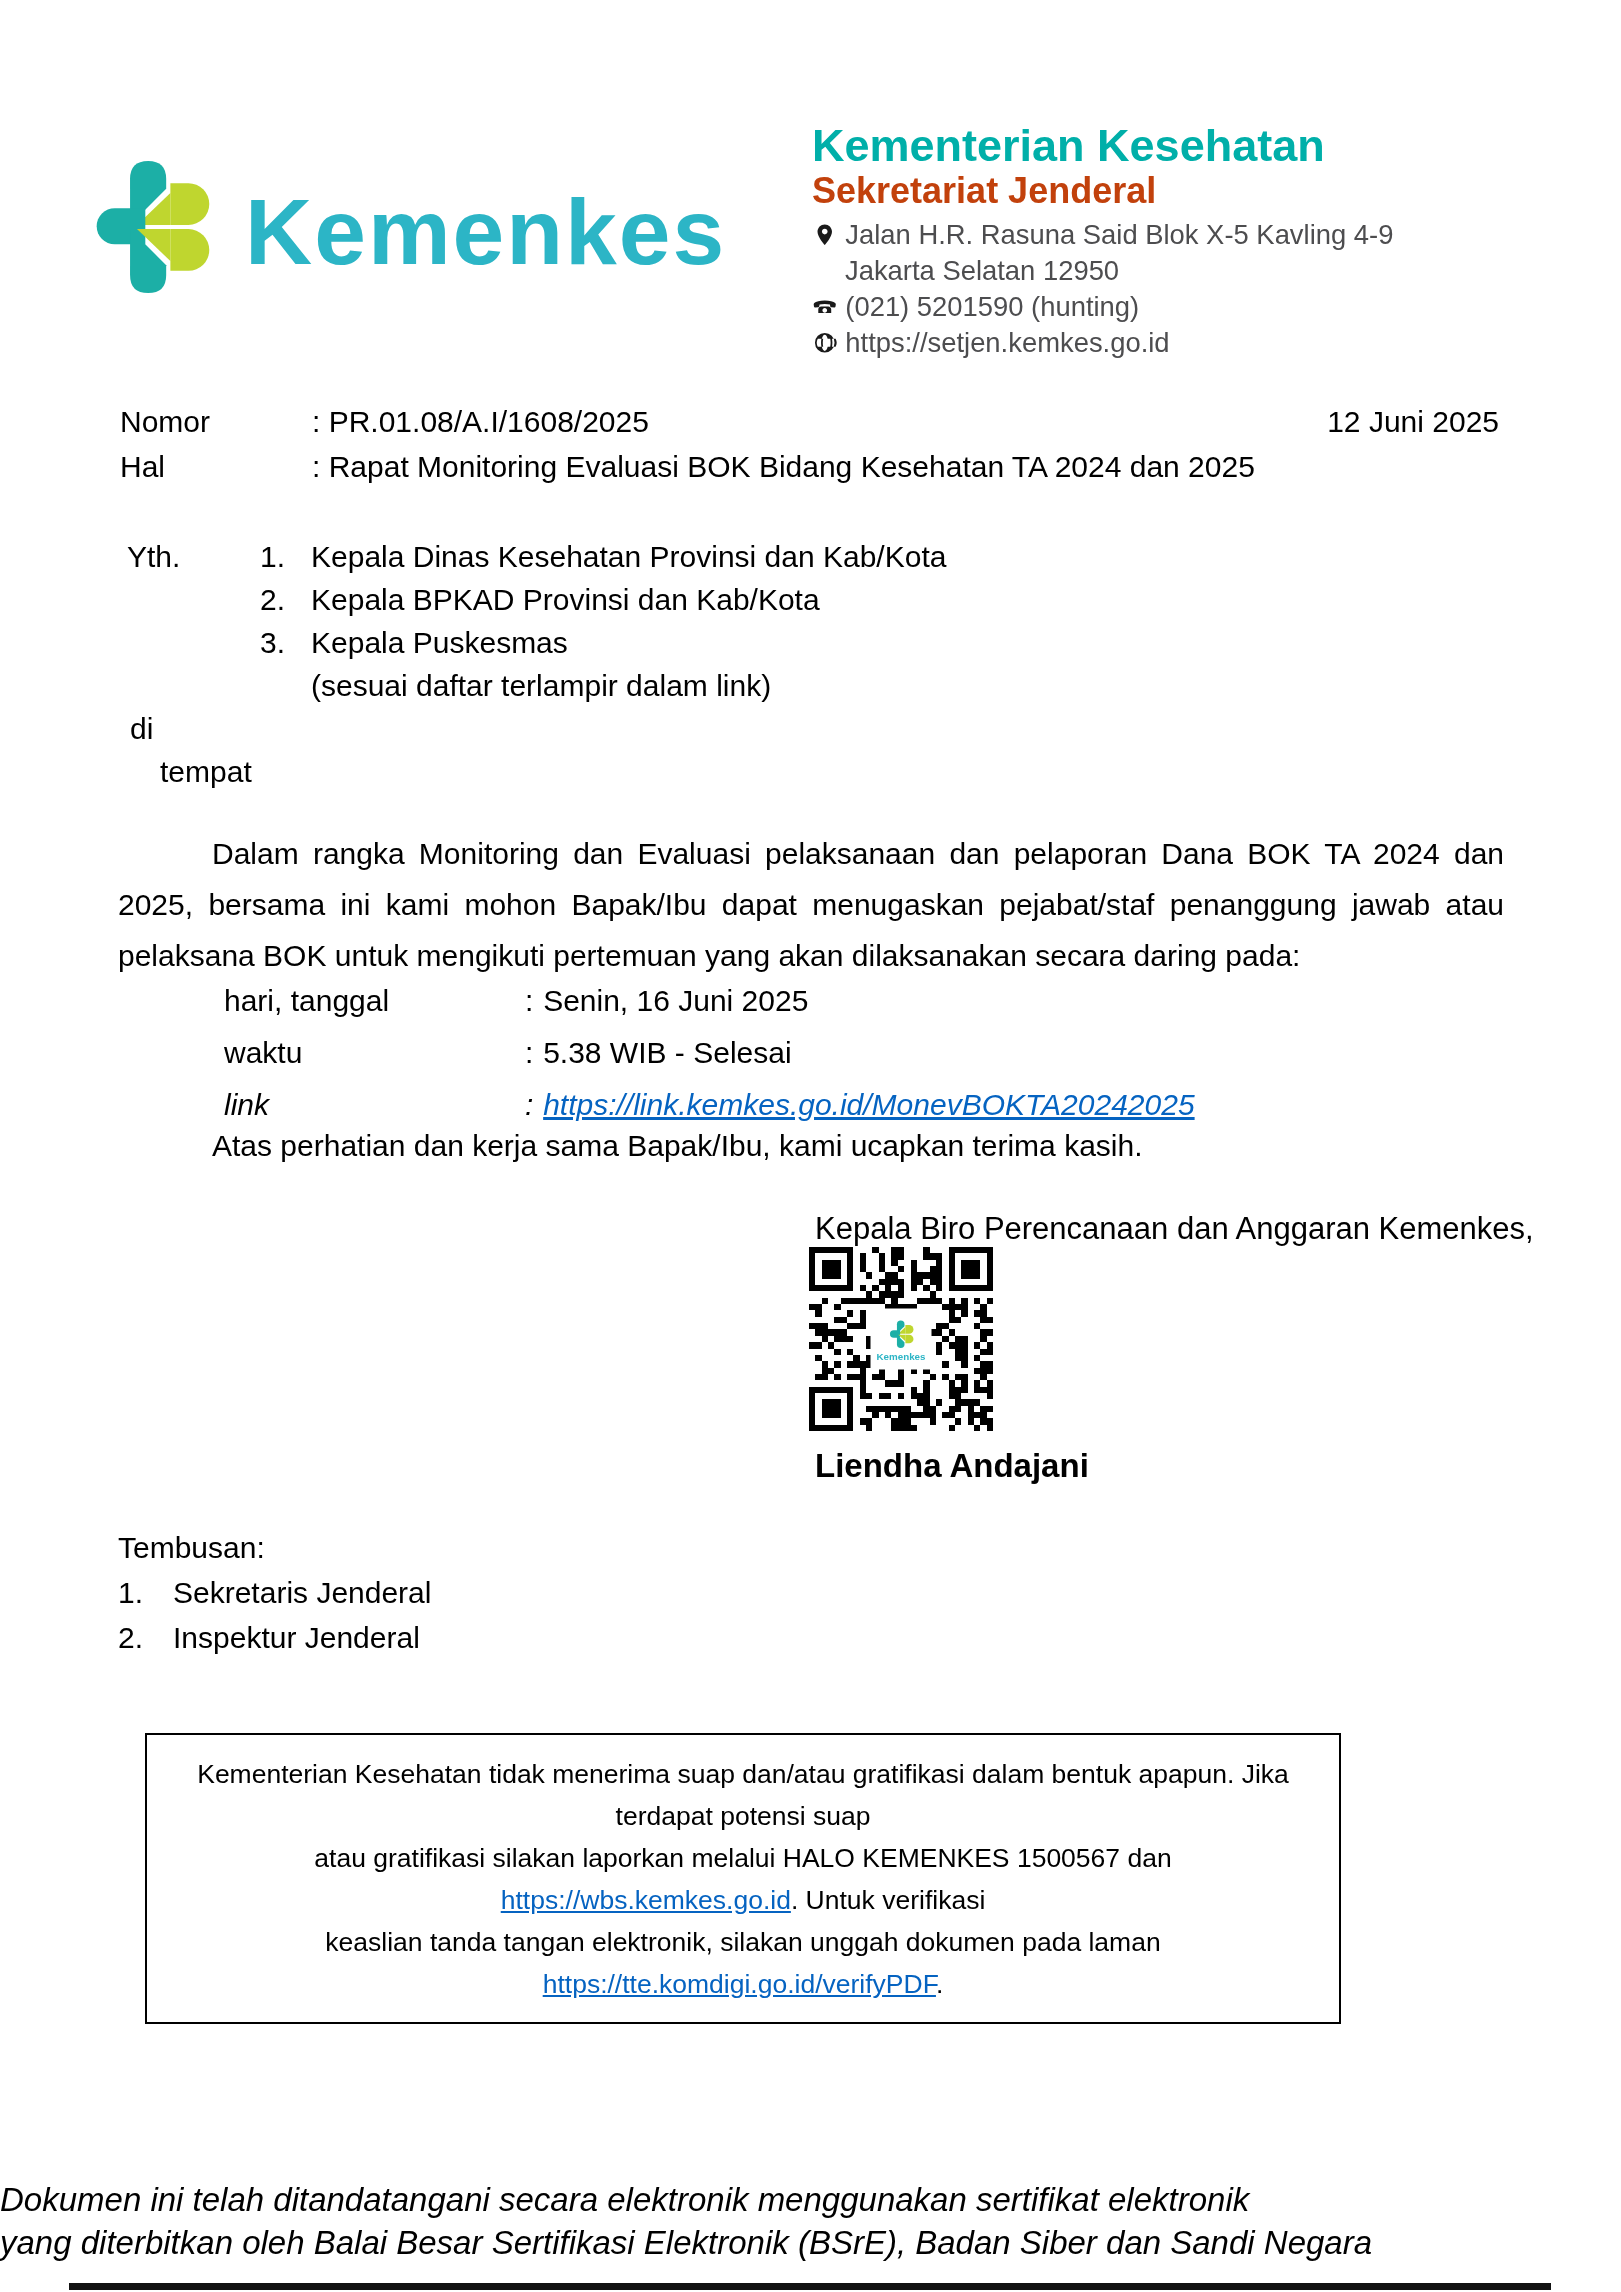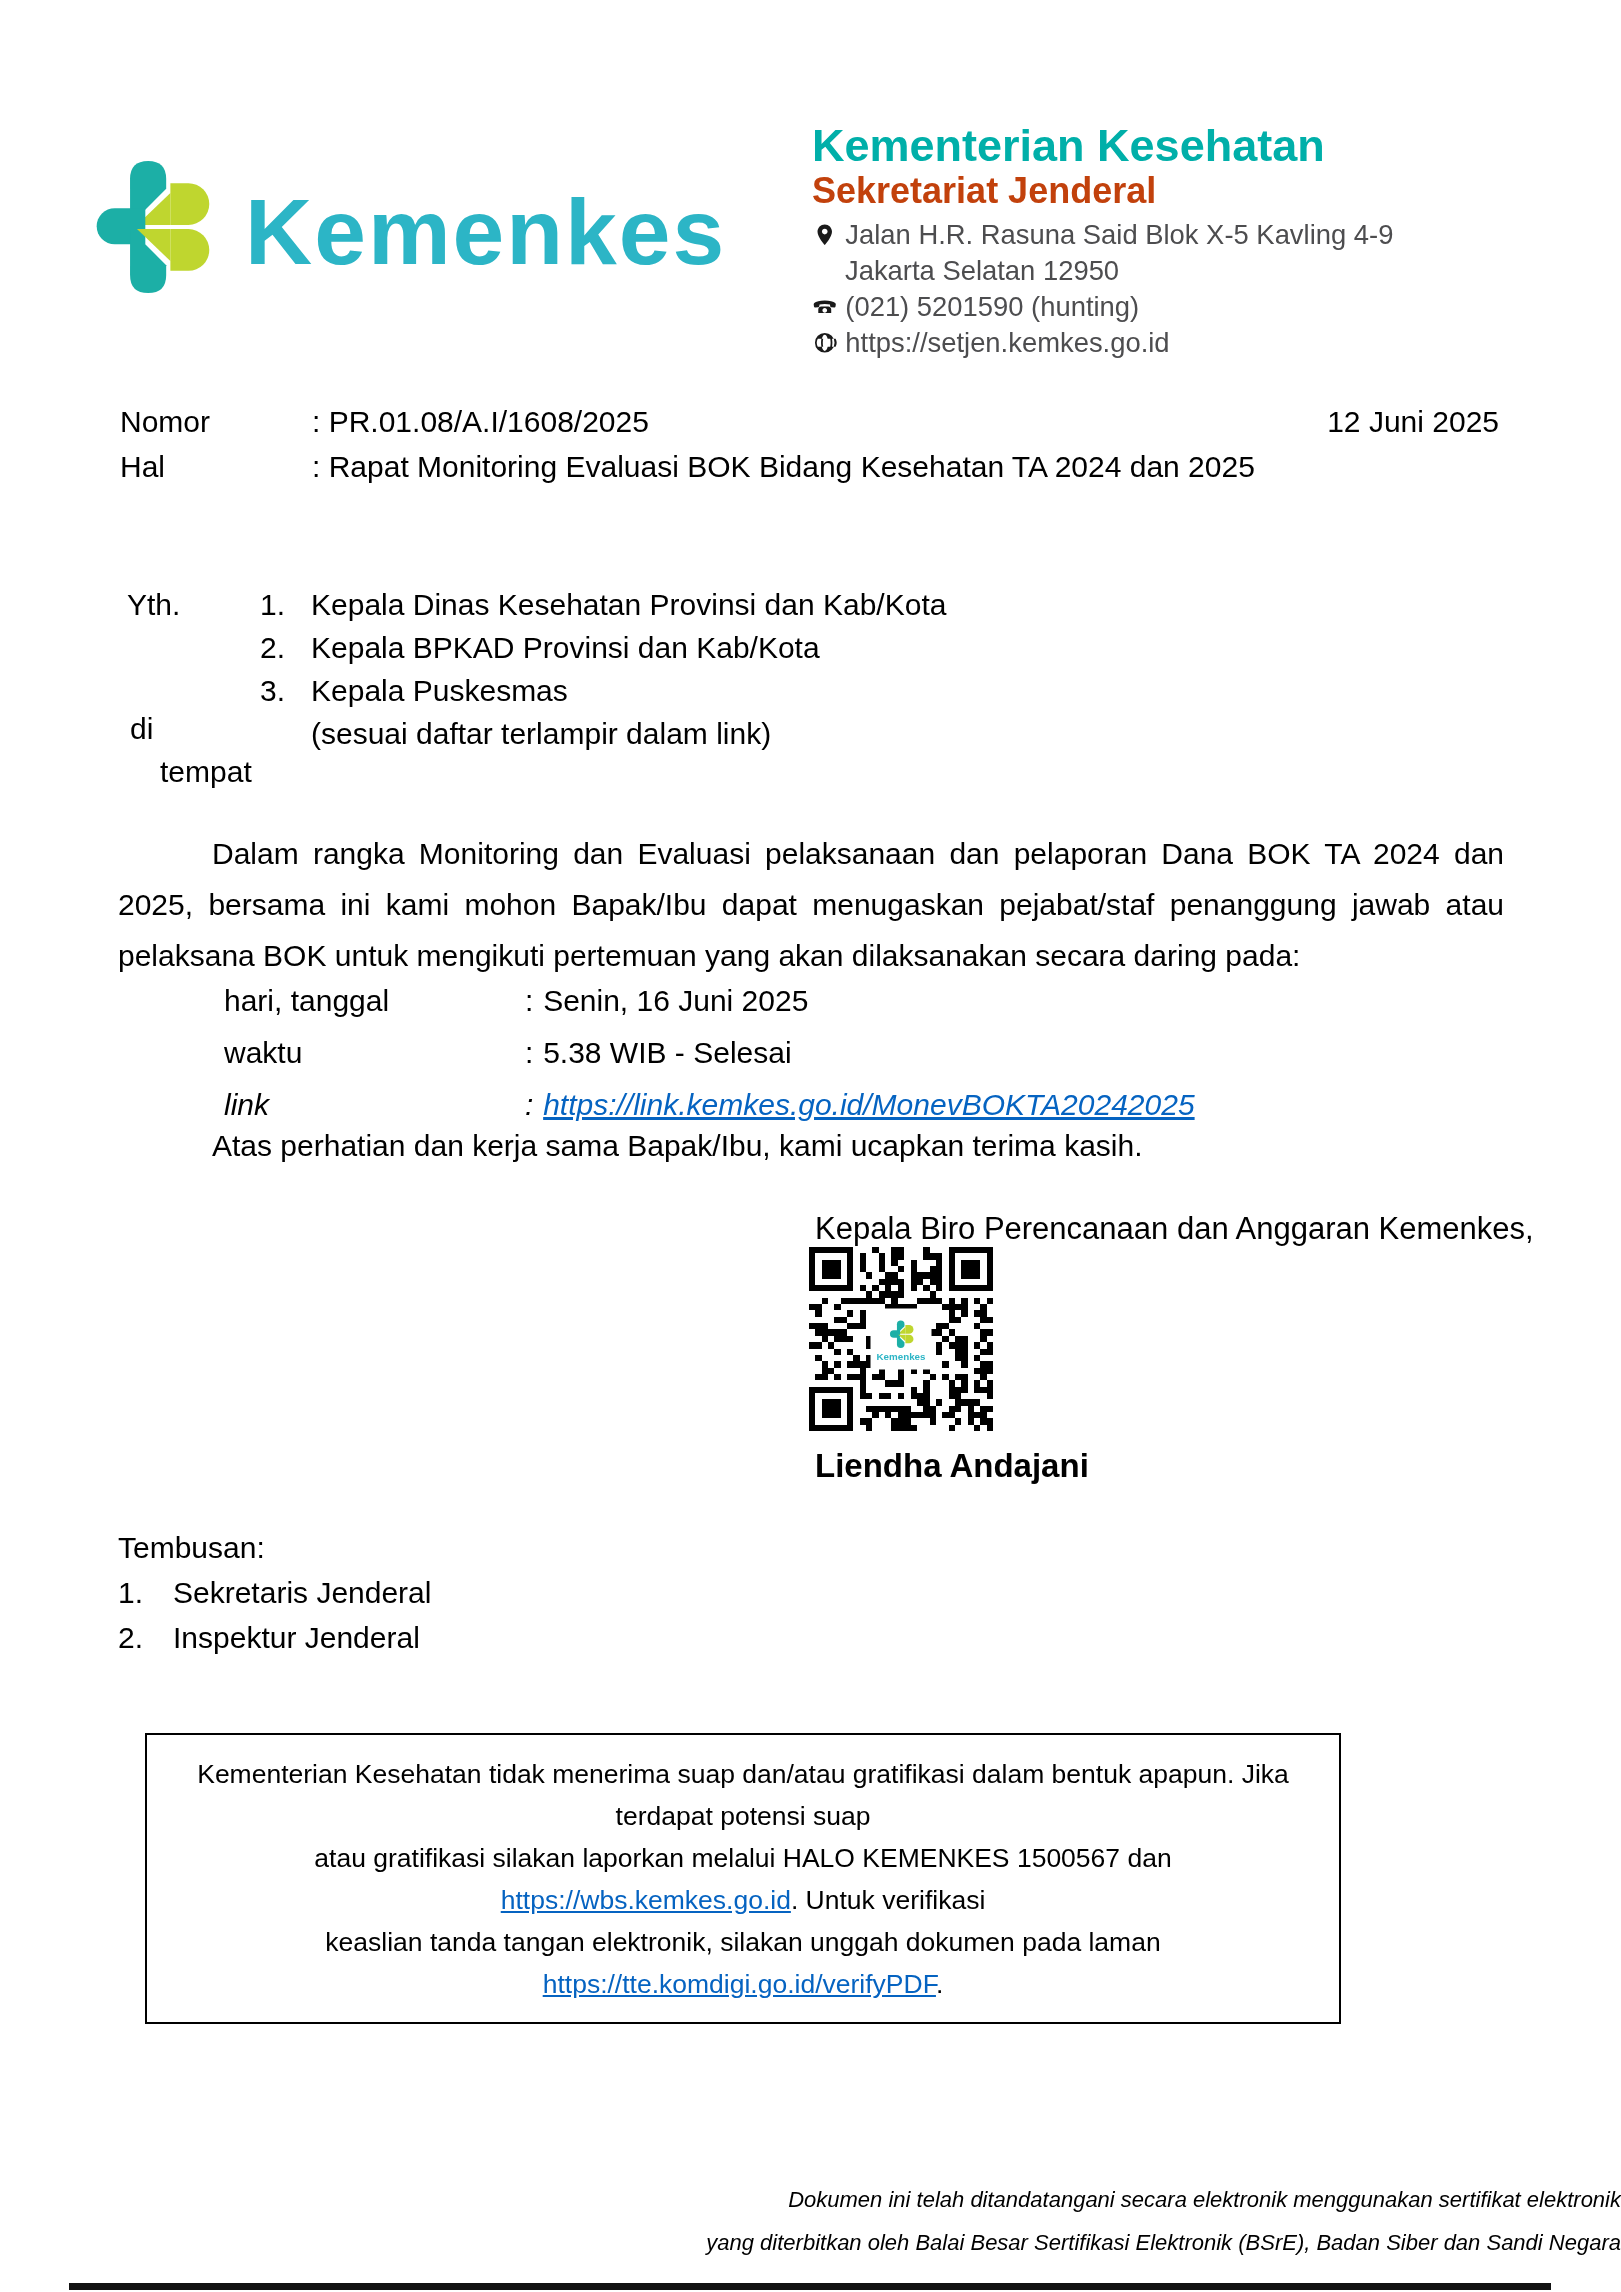--- a/index.html
+++ b/index.html
@@ -26,21 +26,21 @@
   .contact-icon svg { width:23.5px; height:25.5px; fill:#1a1a1a; }
   .addr2 { padding-left:33px; }
 
   
   .meta-row { position:absolute; left:120px; display:flex; font-size:30px; }
   .meta-label { width:192px; flex:0 0 192px; }
   .letter-date { position:absolute; right:122px; top:405px; font-size:30px; }
 
   
   .yth-block { position:absolute; left:127px; top:535px; font-size:30px; line-height:43px; }
-  .yth-grid { display:grid; grid-template-columns:133px 51px auto;margin-top:48px; }
+  .yth-grid { display:grid; grid-template-columns:133px 51px auto; }
   .yth-note { grid-column:3; }
   .di-label { position:absolute; left:130px; top:712px; font-size:30px; }
   .tempat-label { position:absolute; left:160px; top:755px; font-size:30px; }
 
   
   .body-par {
     position:absolute; left:118px; top:828px; width:1386px;
     font-size:30px; line-height:51px; text-align:justify; text-indent:94px;
   }
   .details { position:absolute; left:224px; top:975px; font-size:30px; line-height:52px; }
@@ -71,21 +71,21 @@
   
   .disclaimer {
     position:absolute; left:145px; top:1733px; width:1196px;
     border:2.9px solid #000; padding:17.6px 29px;
     font-size:26.5px; line-height:42px; text-align:center;
   }
 
   
   .footer-note {
     position:absolute; left:0; top:2178px; width:100%;
-    text-align:right; font-size:22px; font-style:italic; line-height:43px;
+    text-align:left; font-size:33px; font-style:italic; line-height:43px;
   }
   .bottom-rule { position:absolute; left:69px; top:2283px; width:1482px; height:6.9px; background:#121212; }
 
   .hidden-defs { position:absolute; width:0; height:0; overflow:hidden; }
 </style>
 </head>
 <body>
 
 <svg class="hidden-defs" aria-hidden="true">
   <defs>

